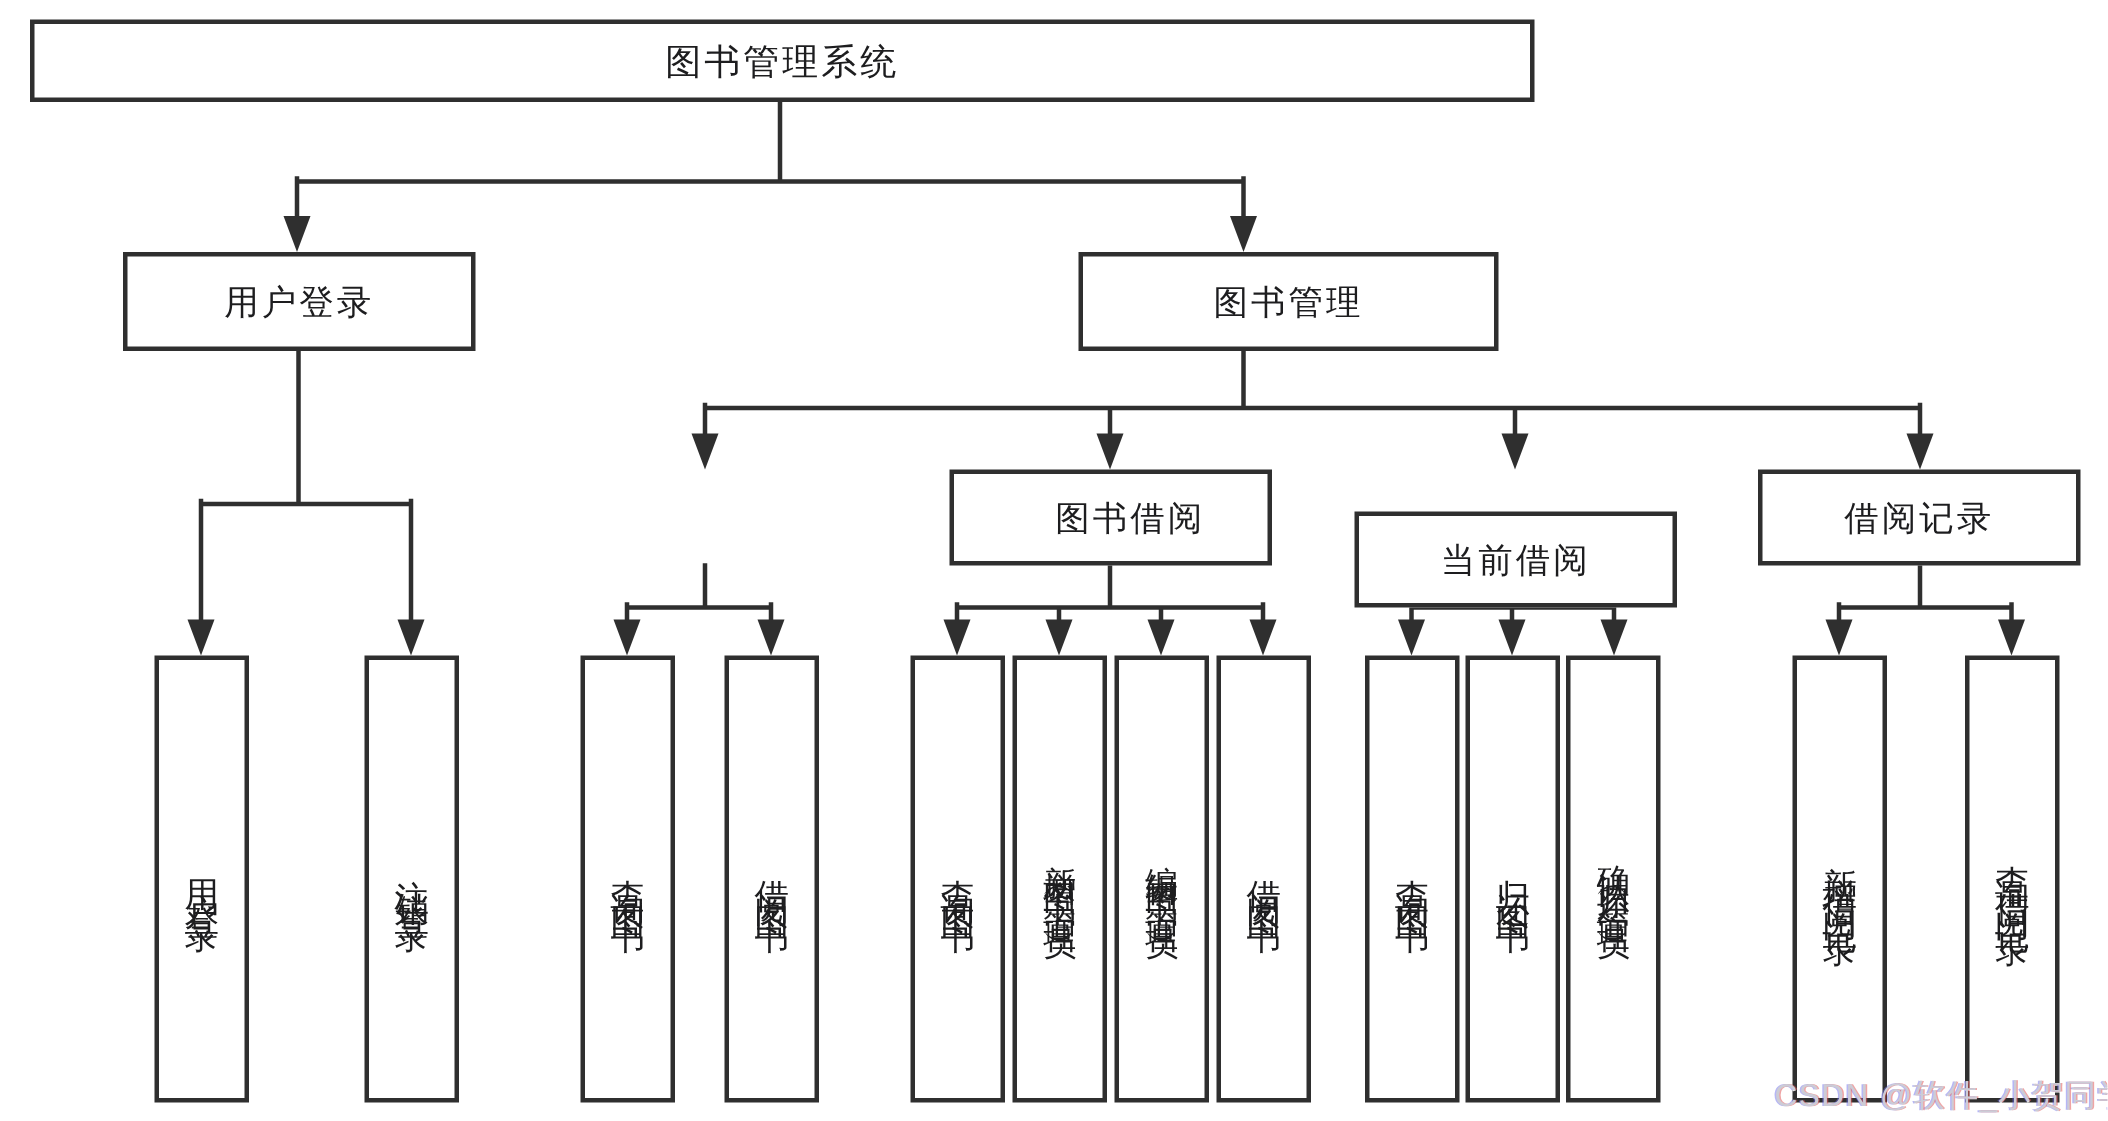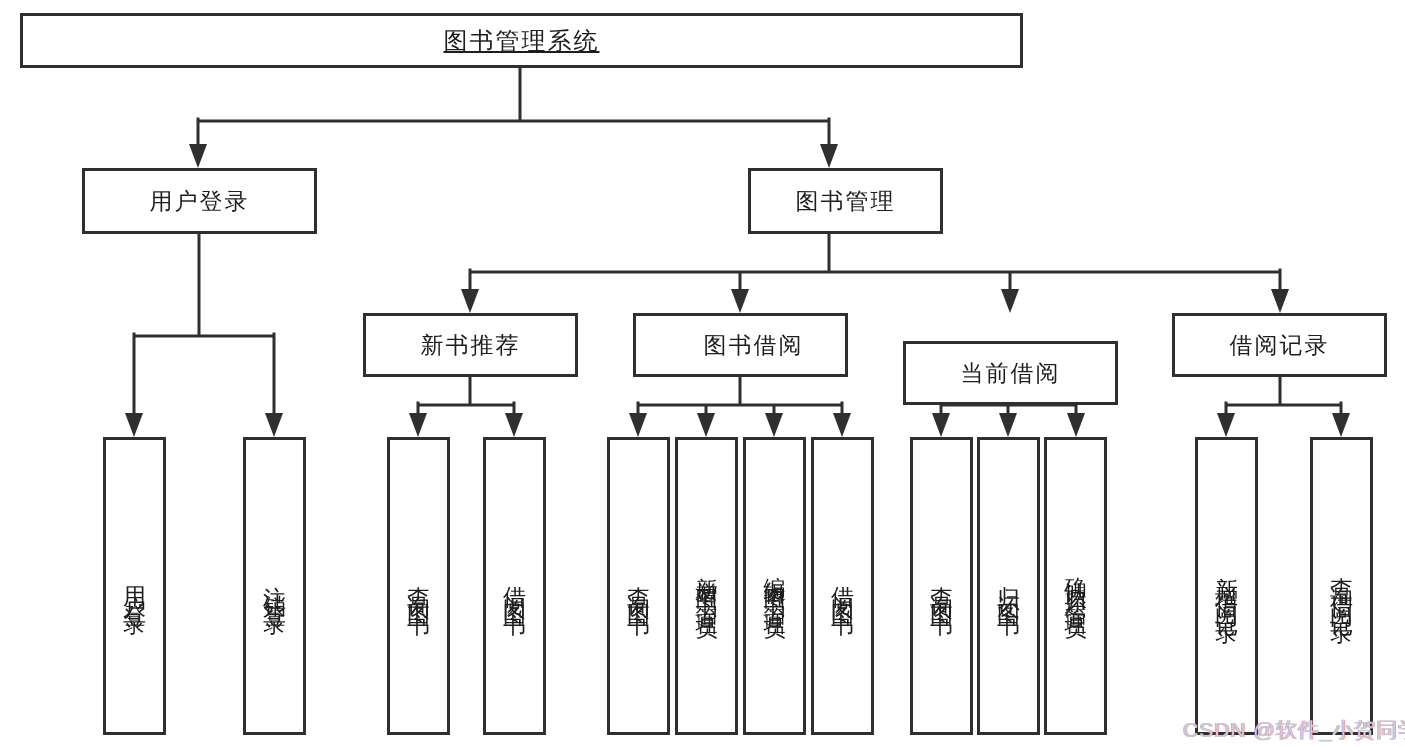--- a/index.html
+++ b/index.html
@@ -16,24 +16,24 @@
     box-sizing:border-box;
     border:3px solid #2f2f2f;
     background:#ffffff;
     display:flex;align-items:center;justify-content:center;
     z-index:2;
     color:#1d1d1f;
   }
   .node .lbl{font-size:23px;letter-spacing:2px;color:#1d1d1f;}
   
   .n-root{left:20px;top:13px;width:1003px;height:55px;}
-  .n-root .lbl{font-size:24px;text-decoration:underline;}
+  .n-root .lbl{font-size:24px;}
   
   .n-l2-0{left:82px;top:168px;width:235px;height:66px;}
-  .n-l2-1{left:748px;top:168px;width:195px;height:66px;}
+  .n-l2-1{left:719px;top:168px;width:280px;height:66px;}
   
   .n-l3-0{left:363px;top:313px;width:215px;height:64px;}
   .n-l3-1{left:633px;top:313px;width:215px;height:64px;padding-left:26px;}
   .n-l3-2{left:903px;top:313px;width:215px;height:64px;margin-top:28px;}
   .n-l3-3{left:1172px;top:313px;width:215px;height:64px;}
   
   .leaf{top:437px;width:63px;height:298px;}
   .leaf .lbl{
     writing-mode:vertical-rl;
     text-orientation:mixed;
@@ -100,23 +100,20 @@
     <span class="lbl">图书管理系统</span>
   </div>
 
   <div class="node n-l2-0">
     <span class="lbl">用户登录</span>
   </div>
   <div class="node n-l2-1">
     <span class="lbl">图书管理</span>
   </div>
 
-  <div class="node n-l3-0">
-    <span class="lbl">新书推荐</span>
-  </div>
   <div class="node n-l3-1">
     <span class="lbl">图书借阅</span>
   </div>
   <div class="node n-l3-2">
     <span class="lbl">当前借阅</span>
   </div>
   <div class="node n-l3-3">
     <span class="lbl">借阅记录</span>
   </div>
 

